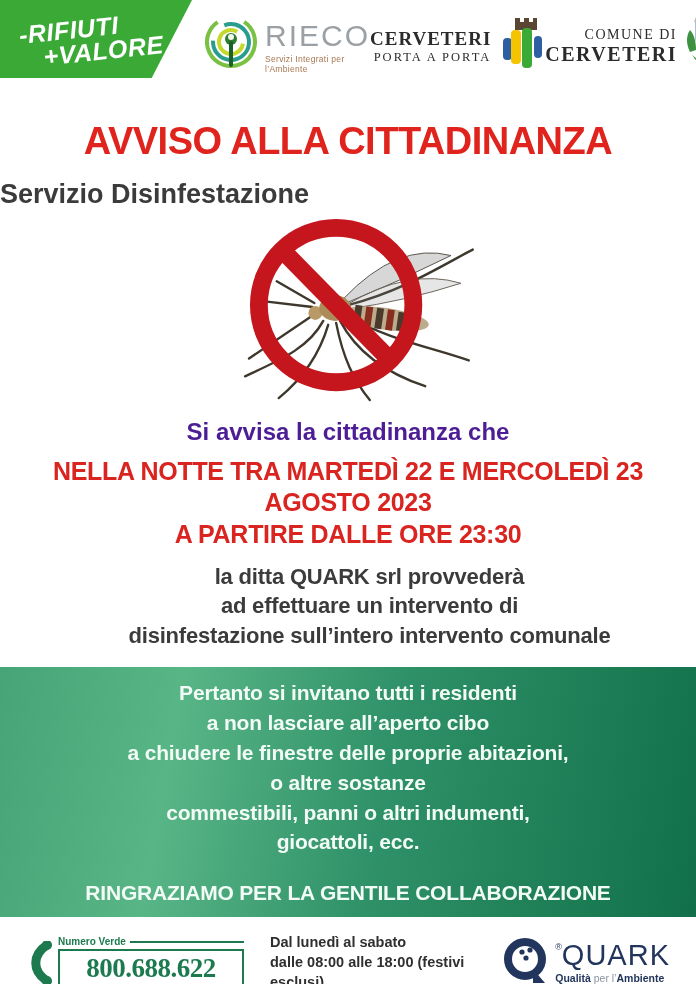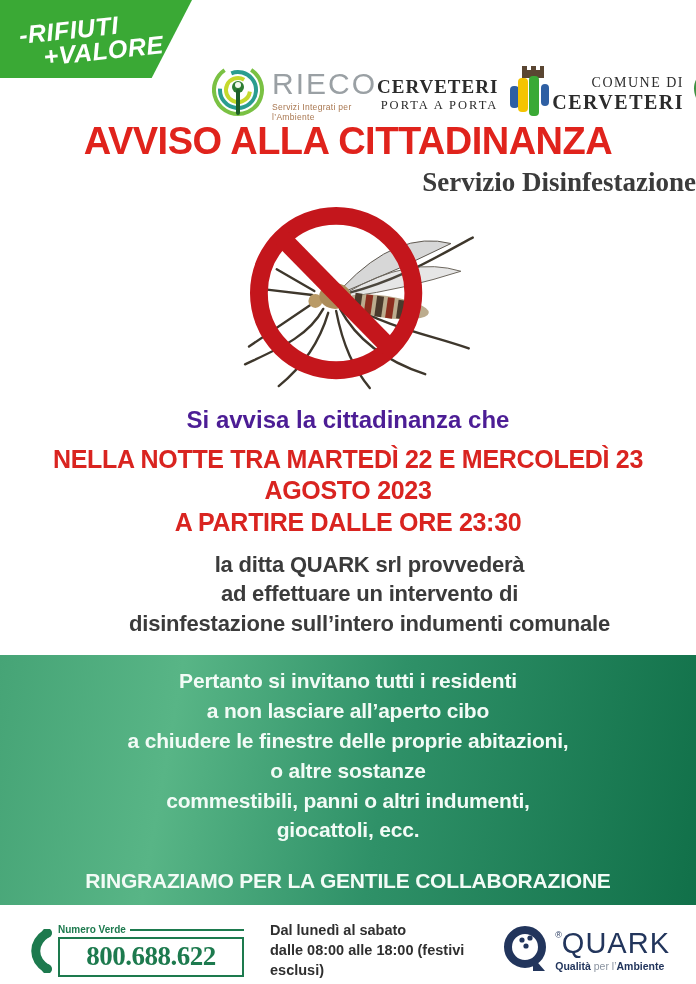--- a/index.html
+++ b/index.html
@@ -13,38 +13,38 @@
   .banner{
     position:absolute; left:0; top:0; width:192px; height:78px;
     background:#3aa935;
     clip-path:polygon(0 0, 100% 0, 79% 100%, 0 100%);
     display:flex; flex-direction:column; justify-content:center;
     padding-left:20px;
   }
   .banner-inner{ transform:rotate(-6deg); color:#fff; font-style:italic;
     font-weight:bold; font-size:25px; line-height:.95; letter-spacing:.5px; }
   .banner-line2{ padding-left:22px; }
-  .logo-row{ position:absolute; left:212px; top:0; right:8px; height:92px;
-    display:flex; align-items:center; justify-content:space-between;margin-top:48px; }
+  .logo-row{ position:absolute; left:205px; top:0; right:8px; height:92px;
+    display:flex; align-items:center; justify-content:space-between; }
   .rieco{ display:flex; align-items:center; gap:6px; }
   .rieco-text .rieco-name{ font-size:30px; letter-spacing:2px; color:#9aa0a4; font-weight:400; }
   .rieco-text .rieco-tag{ font-size:8.5px; color:#a8764f; margin-top:1px; letter-spacing:.3px;}
   .papp{ display:flex; align-items:center; gap:8px; }
   .papp-text{ text-align:right; font-family:"Liberation Serif", serif; color:#2b2b2b; }
   .papp-l1{ font-size:19px; font-weight:bold; letter-spacing:1px; }
   .papp-l2{ font-size:12.5px; letter-spacing:2px; }
   .comune{ display:flex; align-items:center; gap:7px; }
   .comune-text{ text-align:right; font-family:"Liberation Serif", serif; color:#2b2b2b; }
   .comune-l1{ font-size:14px; letter-spacing:1.5px; }
   .comune-l2{ font-size:20px; font-weight:bold; letter-spacing:1.5px; }
   
   .title{ margin-top:28px; text-align:center; color:#e0231c;
     font-size:38px; font-weight:bold; letter-spacing:-.5px; }
-  .subtitle{ margin-top:4px; text-align:right; color:#3b3b3b;
-    font-size:27px; font-weight:bold;font-family:Liberation Serif, serif; }
+  .subtitle{ margin-top:16px; text-align:left; color:#3b3b3b;
+    font-size:27px; font-weight:bold; }
   .sign-wrap{ display:flex; justify-content:center; margin-top:0; }
   .intro{ margin-top:6px; text-align:center; color:#4c1d95;
     font-size:24px; font-weight:bold; }
   .dates{ margin-top:10px; text-align:center; color:#d92420;
     font-size:25px; font-weight:bold; line-height:1.25; letter-spacing:-.3px; }
   .bodytext{ margin-top:12px; text-align:center; color:#3b3b3b;
     font-size:22px; font-weight:bold; line-height:1.35; letter-spacing:-.2px;padding-left:43px; }
   
   .green{
     margin-top:16px; height:250px; width:100%;
@@ -190,21 +190,21 @@
 
   <div class="dates">
     <div>NELLA NOTTE TRA MARTEDÌ 22 E MERCOLEDÌ 23</div>
     <div>AGOSTO 2023</div>
     <div>A PARTIRE DALLE ORE 23:30</div>
   </div>
 
   <div class="bodytext">
     <div>la ditta QUARK srl provvederà</div>
     <div>ad effettuare un intervento di</div>
-    <div>disinfestazione sull’intero indumenti comunale</div>
+    <div>disinfestazione sull’intero intervento comunale</div>
   </div>
 
   <div class="green">
     <div class="green-par">
       <div>Pertanto si invitano tutti i residenti</div>
       <div>a non lasciare all’aperto cibo</div>
       <div>a chiudere le finestre delle proprie abitazioni,</div>
       <div>o altre sostanze</div>
       <div>commestibili, panni o altri indumenti,</div>
       <div>giocattoli, ecc.</div>

